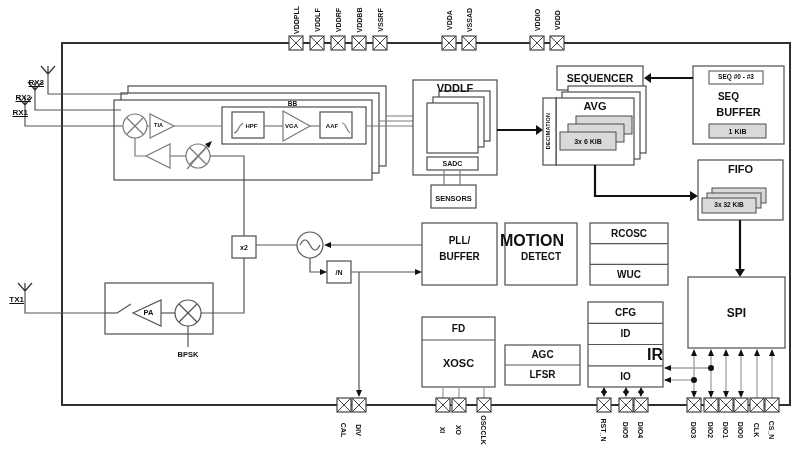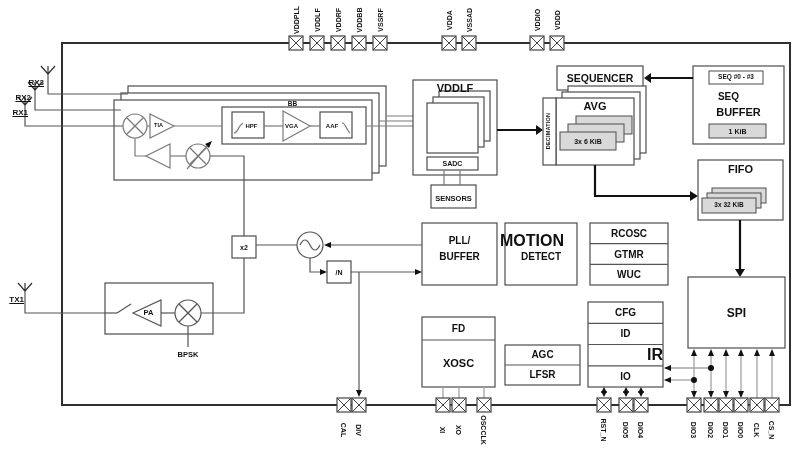--- a/index.html
+++ b/index.html
@@ -286,21 +286,20 @@
 <div class="lbl rot-ccw" style="left:513px;top:125px;width:72px;height:12px;font-size:5.5px;letter-spacing:.2px">DECIMATION</div>
 <div class="lbl" style="left:556px;top:99px;width:78px;height:15px;font-size:11px">AVG</div>
 <div class="lbl" style="left:560px;top:132px;width:56px;height:18px;font-size:7px">3x 6 KiB</div>
 <div class="lbl" style="left:698px;top:162px;width:85px;height:15px;font-size:11px">FIFO</div>
 <div class="lbl" style="left:702px;top:198px;width:54px;height:15px;font-size:6.5px">3x 32 KiB</div>
 <div class="lbl" style="left:422px;top:234px;width:75px;height:14px;font-size:10px">PLL/</div>
 <div class="lbl" style="left:422px;top:250px;width:75px;height:14px;font-size:10px">BUFFER</div>
 <div class="lbl" style="left:505px;top:234px;width:54px;height:14px;font-size:16px">MOTION</div>
 <div class="lbl" style="left:505px;top:250px;width:72px;height:14px;font-size:10px">DETECT</div>
 <div class="lbl" style="left:590px;top:223px;width:78px;height:21px;font-size:10px">RCOSC</div>
-<div class="lbl" style="left:590px;top:244px;width:78px;height:21px;font-size:10px">GTMR</div>
 <div class="lbl" style="left:590px;top:264px;width:78px;height:21px;font-size:10px">WUC</div>
 <div class="lbl" style="left:588px;top:302px;width:75px;height:21px;font-size:10px">CFG</div>
 <div class="lbl" style="left:588px;top:323px;width:75px;height:21px;font-size:10px">ID</div>
 <div class="lbl" style="left:608px;top:344px;width:94px;height:22px;font-size:16px">IR</div>
 <div class="lbl" style="left:588px;top:366px;width:75px;height:21px;font-size:10px">IO</div>
 <div class="lbl" style="left:688px;top:277px;width:97px;height:71px;font-size:12px">SPI</div>
 <div class="lbl" style="left:422px;top:317px;width:73px;height:23px;font-size:10px">FD</div>
 <div class="lbl" style="left:422px;top:340px;width:73px;height:47px;font-size:11px">XOSC</div>
 <div class="lbl" style="left:505px;top:345px;width:75px;height:20px;font-size:10px">AGC</div>
 <div class="lbl" style="left:505px;top:365px;width:75px;height:20px;font-size:10px">LFSR</div>

